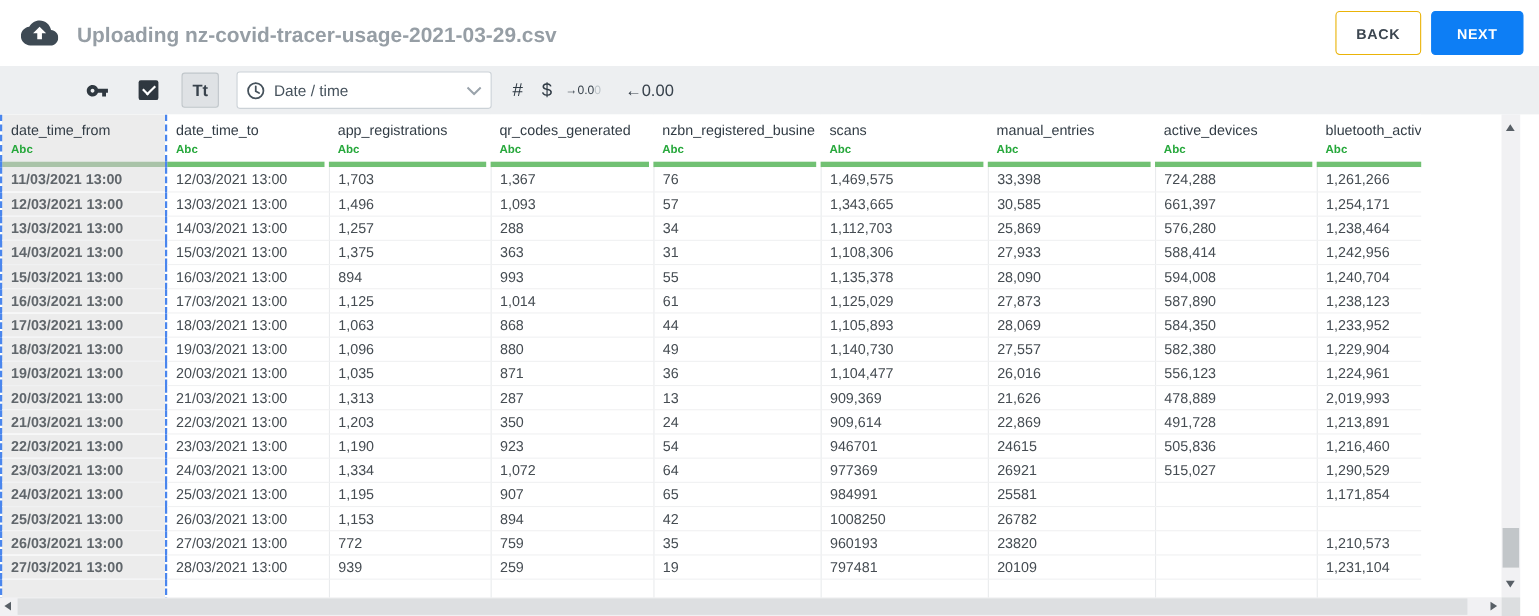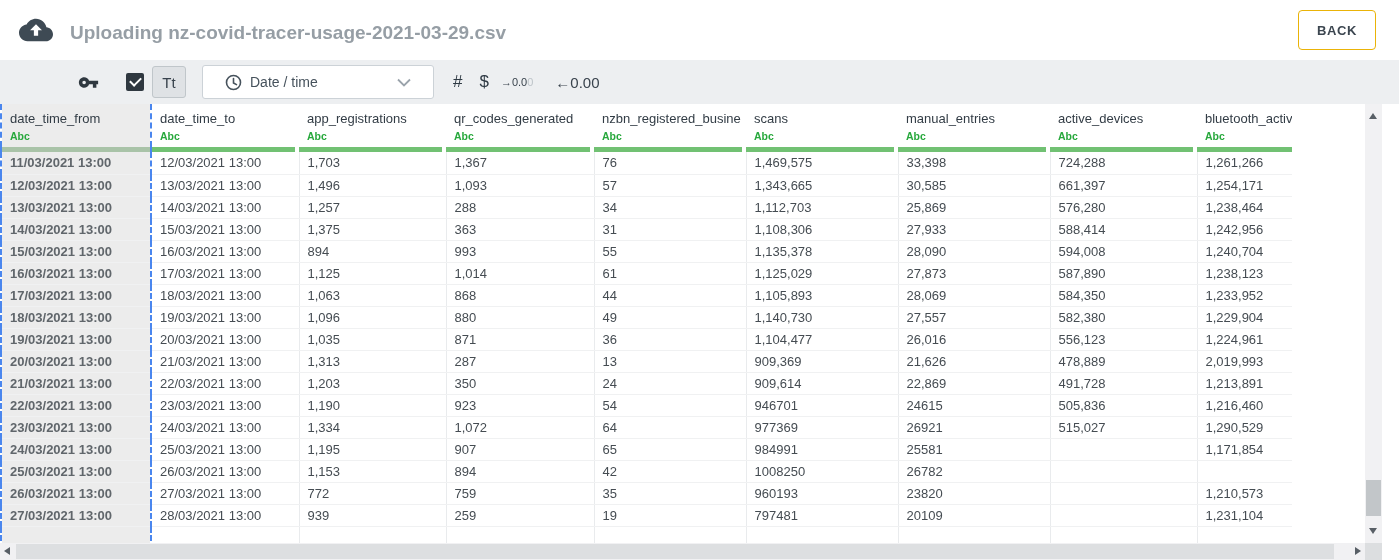--- a/index.html
+++ b/index.html
@@ -13,22 +13,22 @@
   .page-subtitle{font-size:19px;color:#969ea5;margin-top:5px;font-weight:bold;}
   .btn{box-sizing:border-box;height:40px;border-radius:4px;font-size:13px;font-weight:bold;letter-spacing:.6px;display:inline-flex;align-items:center;justify-content:center;cursor:pointer;}
   .btn-back{width:78px;background:#fff;border:1px solid #eab308;color:#3c4650;margin-right:9px;}
   .btn-next{width:84px;background:#0d7ef5;border:1px solid #0d7ef5;color:#fff;}
 
   
   .toolbar{height:44px;background:#edeff1;display:flex;align-items:center;}
   .tb-key{margin-left:78px;display:flex;align-items:center;}
   .tb-check{margin-left:27px;width:18px;height:18px;background:#2f3840;border-radius:2px;position:relative;}
   .tb-check::after{content:"";position:absolute;left:4px;top:4px;width:9px;height:5px;border-left:2px solid #fff;border-bottom:2px solid #fff;transform:rotate(-45deg);}
-  .tb-tt{margin-left:8px;width:34px;height:32px;box-sizing:border-box;background:#dfe2e5;border:1px solid #c0c6ca;border-radius:3px;display:flex;align-items:center;justify-content:center;color:#38424c;font-weight:normal;font-size:15px;}
-  .tb-select{margin-left:16px;width:232px;height:34px;box-sizing:border-box;background:#fff;border:1px solid #ccd2d7;border-radius:3px;display:flex;align-items:center;padding:0 22px;}
+  .tb-tt{margin-left:21px;width:34px;height:32px;box-sizing:border-box;background:#dfe2e5;border:1px solid #c0c6ca;border-radius:3px;display:flex;align-items:center;justify-content:center;color:#38424c;font-weight:bold;font-size:15px;}
+  .tb-select{margin-left:16px;width:232px;height:34px;box-sizing:border-box;background:#fff;border:1px solid #ccd2d7;border-radius:3px;display:flex;align-items:center;padding:0 8px;}
   .tb-select .sel-text{flex:1;font-size:14px;color:#46525c;padding-left:8px;}
   .tb-sym{font-size:17px;color:#2f3a44;font-weight:normal;}
   .tb-hash{margin-left:19px;}
   .tb-dollar{margin-left:17px;}
   .tb-dec{margin-left:12px;font-size:11px;color:#39434d;}
   .tb-dec .faded{color:#bcc3c8;}
   .tb-dec2{margin-left:22px;font-size:15px;color:#39434d;}
 
   
   .table-wrap{position:absolute;left:0;top:104px;width:1292px;overflow:hidden;}
@@ -65,20 +65,21 @@
     <div class="upload-icon-wrap">
       <svg width="34" height="26" viewBox="0 0 24 18">
         <path fill="#3e4a54" d="M19.35 7.04C18.67 3.59 15.64 1 12 1 9.11 1 6.6 2.64 5.35 5.04 2.34 5.36 0 7.91 0 11c0 3.31 2.69 6 6 6h13c2.76 0 5-2.24 5-5 0-2.64-2.05-4.78-4.65-4.96z"></path>
         <path fill="#ffffff" d="M12 5l-4.2 4.2h2.7V13h3V9.2h2.7z"></path>
       </svg>
     </div>
     <div class="titles">
       <div class="page-subtitle">Uploading nz-covid-tracer-usage-2021-03-29.csv</div>
     </div>
     <div class="btn btn-back">BACK</div>
+    <div class="btn btn-next">NEXT</div>
   </div>
 
   <div class="toolbar">
     <div class="tb-key">
       <svg width="21" height="21" viewBox="0 0 24 24">
         <path fill="#2f3840" d="M12.65 10C11.83 7.67 9.61 6 7 6c-3.31 0-6 2.69-6 6s2.69 6 6 6c2.61 0 4.83-1.67 5.65-4H17v4h4v-4h2v-4H12.65zM7 14c-1.1 0-2-.9-2-2s.9-2 2-2 2 .9 2 2-.9 2-2 2z"></path>
       </svg>
     </div>
     <div class="tb-check"></div>
     <div class="tb-tt">Tt</div>

